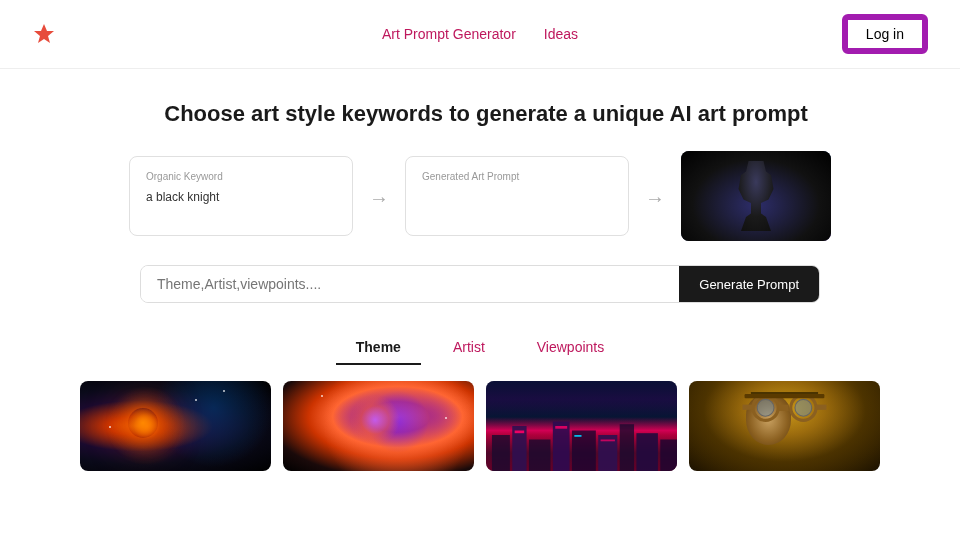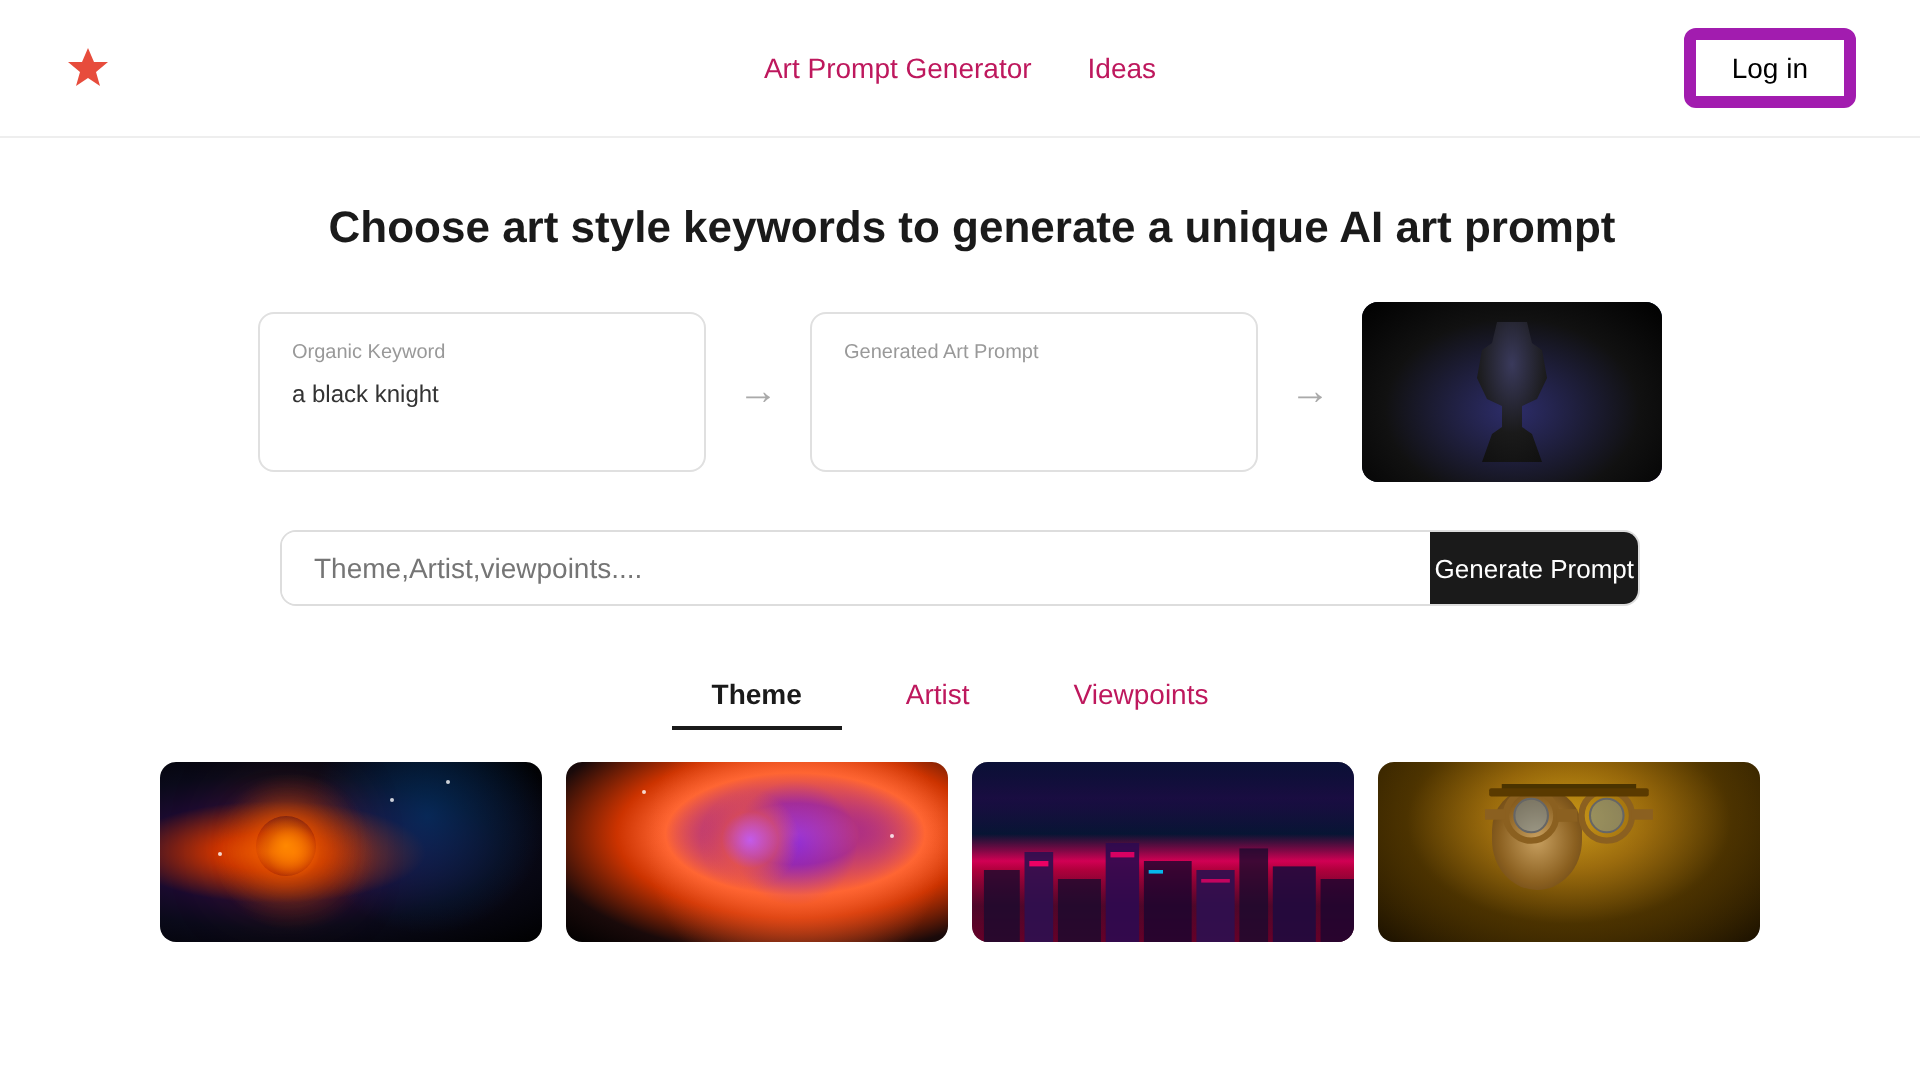--- a/index.html
+++ b/index.html
@@ -24,21 +24,21 @@
     .demo-card-content { font-size: 12px; color: #333; line-height: 1.5; }
     .arrow-icon { color: #aaa; font-size: 20px; flex-shrink: 0; }
     .demo-image { width: 150px; height: 90px; border-radius: 8px; overflow: hidden; background: linear-gradient(135deg, #1a1a2e 0%, #16213e 40%, #0f3460 70%, #533483 100%); display: flex; align-items: center; justify-content: center; flex-shrink: 0; }
     .demo-image-inner { width: 100%; height: 100%; background: radial-gradient(ellipse at 50% 60%, #2d2d6b 0%, #111 60%, #000 100%); position: relative; overflow: hidden; display: flex; align-items: center; justify-content: center; }
     .knight-silhouette { width: 50px; height: 70px; background: radial-gradient(ellipse at 50% 30%, #3a3a5c 0%, #1a1a1a 50%, #0a0a0a 100%); clip-path: polygon(35% 0%, 65% 0%, 70% 15%, 80% 20%, 85% 40%, 75% 55%, 60% 60%, 60% 75%, 70% 80%, 80% 100%, 20% 100%, 30% 80%, 40% 75%, 40% 60%, 25% 55%, 15% 40%, 20% 20%, 30% 15%); filter: drop-shadow(0 0 8px rgba(100,100,200,0.5)); }
 
     
     .search-section { display: flex; justify-content: center; padding: 0 140px 28px; align-items: center; }
     .search-bar { display: flex; width: 100%; max-width: 680px; border: 1px solid #ddd; border-radius: 8px; overflow: hidden; }
     .search-input { flex: 1; border: none; outline: none; padding: 10px 16px; font-size: 14px; color: #999; }
-    .generate-btn { background: #1a1a1a; color: #fff; border: none; padding: 10px 2px; font-size: 13px; cursor: pointer; white-space: nowrap; }
+    .generate-btn { background: #1a1a1a; color: #fff; border: none; padding: 10px 20px; font-size: 13px; cursor: pointer; white-space: nowrap; }
 
     
     .tabs-section { display: flex; justify-content: center; gap: 12px; padding: 0 0 16px; }
     .tab { padding: 8px 20px; font-size: 14px; cursor: pointer; border-bottom: 2px solid transparent; color: #be185d; }
     .tab.active { border-bottom: 2px solid #1a1a1a; font-weight: 600; color: #1a1a1a; }
 
     
     .grid-section { display: grid; grid-template-columns: repeat(4, 1fr); gap: 12px; padding: 0 80px 32px; }
     .grid-item { cursor: pointer; }
     .grid-item-image { width: 100%; height: 90px; border-radius: 8px; overflow: hidden; position: relative; }

